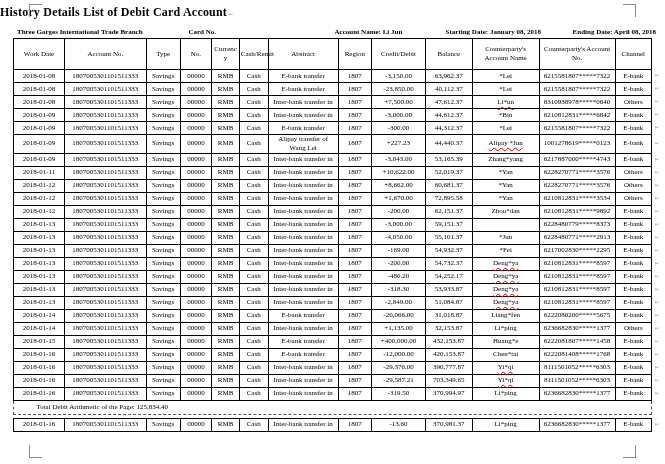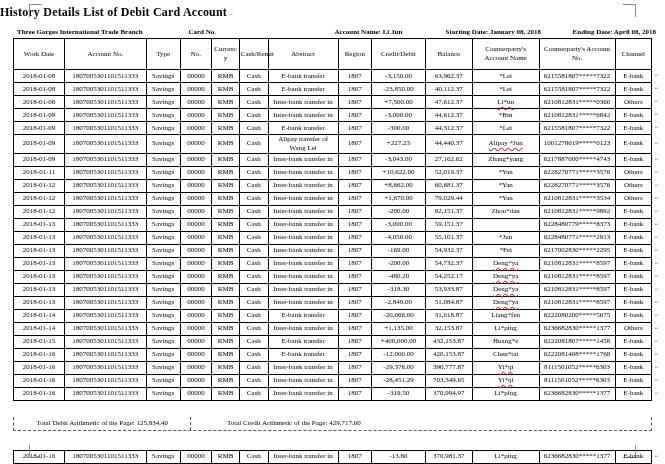--- a/index.html
+++ b/index.html
@@ -32,21 +32,21 @@
   col.c8{width:8.5%} col.c9{width:7.3%} col.c10{width:10.5%} col.c11{width:11.9%}
   col.c12{width:5.7%}
 
   td.chan { position:relative; }
   td.chan .rowmark::after { content:"\21B5"; position:absolute; right:-8px; top:50%;
     transform:translateY(-55%); font-size:5px; color:#999; }
 
   .sq { text-decoration-line:underline; text-decoration-style:wavy; text-decoration-color:#d00;
         text-decoration-thickness:1px; text-underline-offset:2px; }
 
-  .totals { display:flex; width:639px; margin:16px 13px; font-size:7px; height:14px; align-items:center;
+  .totals { display:flex; width:639px; margin:0 13px; font-size:7px; height:14px; align-items:center;
             border:1px dashed #555; border-top:none; }
   .totals > div { text-align:center; height:100%; display:flex; align-items:center; justify-content:center; }
   .totals .t0 { width:27.7%; }
   .totals .t1 { width:32.3%; border-left:1px dashed #555; }
   .totals .t2 { width:18%;   border-left:1px dashed #555; }
   .totals .t3 { width:22%; }
 
   .gap { height:3px; }
 </style>
 </head>
@@ -136,21 +136,21 @@
     <td>1807005301101511333</td>
     <td>Savings</td>
     <td>00000</td>
     <td>RMB</td>
     <td>Cash</td>
     <td>Inter-bank transfer in</td>
     <td>1807</td>
     <td>+7,500.00</td>
     <td>47,612.37</td>
     <td class="cp-name"><span class="sq">Li*un</span></td>
-    <td>6210812831*****0360</td>
+    <td>8310938978*****0640</td>
     <td class="chan"><span class="rowmark"></span><span class="chan-text">Others</span></td>
   </tr>
       <tr>
     <td>2018-01-09</td>
     <td>1807005301101511333</td>
     <td>Savings</td>
     <td>00000</td>
     <td>RMB</td>
     <td>Cash</td>
     <td>Inter-bank transfer in</td>
@@ -194,21 +194,21 @@
       <tr>
     <td>2018-01-09</td>
     <td>1807005301101511333</td>
     <td>Savings</td>
     <td>00000</td>
     <td>RMB</td>
     <td>Cash</td>
     <td>Inter-bank transfer in</td>
     <td>1807</td>
     <td>-3,043.00</td>
-    <td>27,162.62</td>
+    <td>53,165.39</td>
     <td class="cp-name"><span>Zhang*yang</span></td>
     <td>6217887000*****4743</td>
     <td class="chan"><span class="rowmark"></span><span class="chan-text">E-bank</span></td>
   </tr>
       <tr>
     <td>2018-01-11</td>
     <td>1807005301101511333</td>
     <td>Savings</td>
     <td>00000</td>
     <td>RMB</td>
@@ -239,21 +239,21 @@
       <tr>
     <td>2018-01-12</td>
     <td>1807005301101511333</td>
     <td>Savings</td>
     <td>00000</td>
     <td>RMB</td>
     <td>Cash</td>
     <td>Inter-bank transfer in</td>
     <td>1807</td>
     <td>+1,670.00</td>
-    <td>79,029.44</td>
+    <td>72,895.58</td>
     <td class="cp-name"><span>*Yan</span></td>
     <td>6210812831*****3534</td>
     <td class="chan"><span class="rowmark"></span><span class="chan-text">Others</span></td>
   </tr>
       <tr>
     <td>2018-01-12</td>
     <td>1807005301101511333</td>
     <td>Savings</td>
     <td>00000</td>
     <td>RMB</td>
@@ -448,21 +448,21 @@
   </tr>
       <tr>
     <td>2018-01-16</td>
     <td>1807005301101511333</td>
     <td>Savings</td>
     <td>00000</td>
     <td>RMB</td>
     <td>Cash</td>
     <td>Inter-bank transfer in</td>
     <td>1807</td>
-    <td>-28,451.29</td>
+    <td>-29,587.21</td>
     <td>703,349.65</td>
     <td class="cp-name"><span class="sq">Yi*qi</span></td>
     <td>8111501052*****6303</td>
     <td class="chan"><span class="rowmark"></span><span class="chan-text">E-bank</span></td>
   </tr>
       <tr>
     <td>2018-01-16</td>
     <td>1807005301101511333</td>
     <td>Savings</td>
     <td>00000</td>
@@ -474,21 +474,20 @@
     <td>370,994.97</td>
     <td class="cp-name"><span>Li*ping</span></td>
     <td>6236682830*****1377</td>
     <td class="chan"><span class="rowmark"></span><span class="chan-text">E-bank</span></td>
   </tr>
     </tbody>
 </table>
 
 <div class="totals">
   <div class="t0">Total Debit Arithmetic of the Page: 125,834.40</div>
-  <div class="t1">Total Credit Arithmetic of the Page: 429,717.00</div>
 </div>
 
 <div class="gap"></div>
 
 <table>
   <colgroup>
     <col class="c0">
       <col class="c1">
       <col class="c2">
       <col class="c3">

